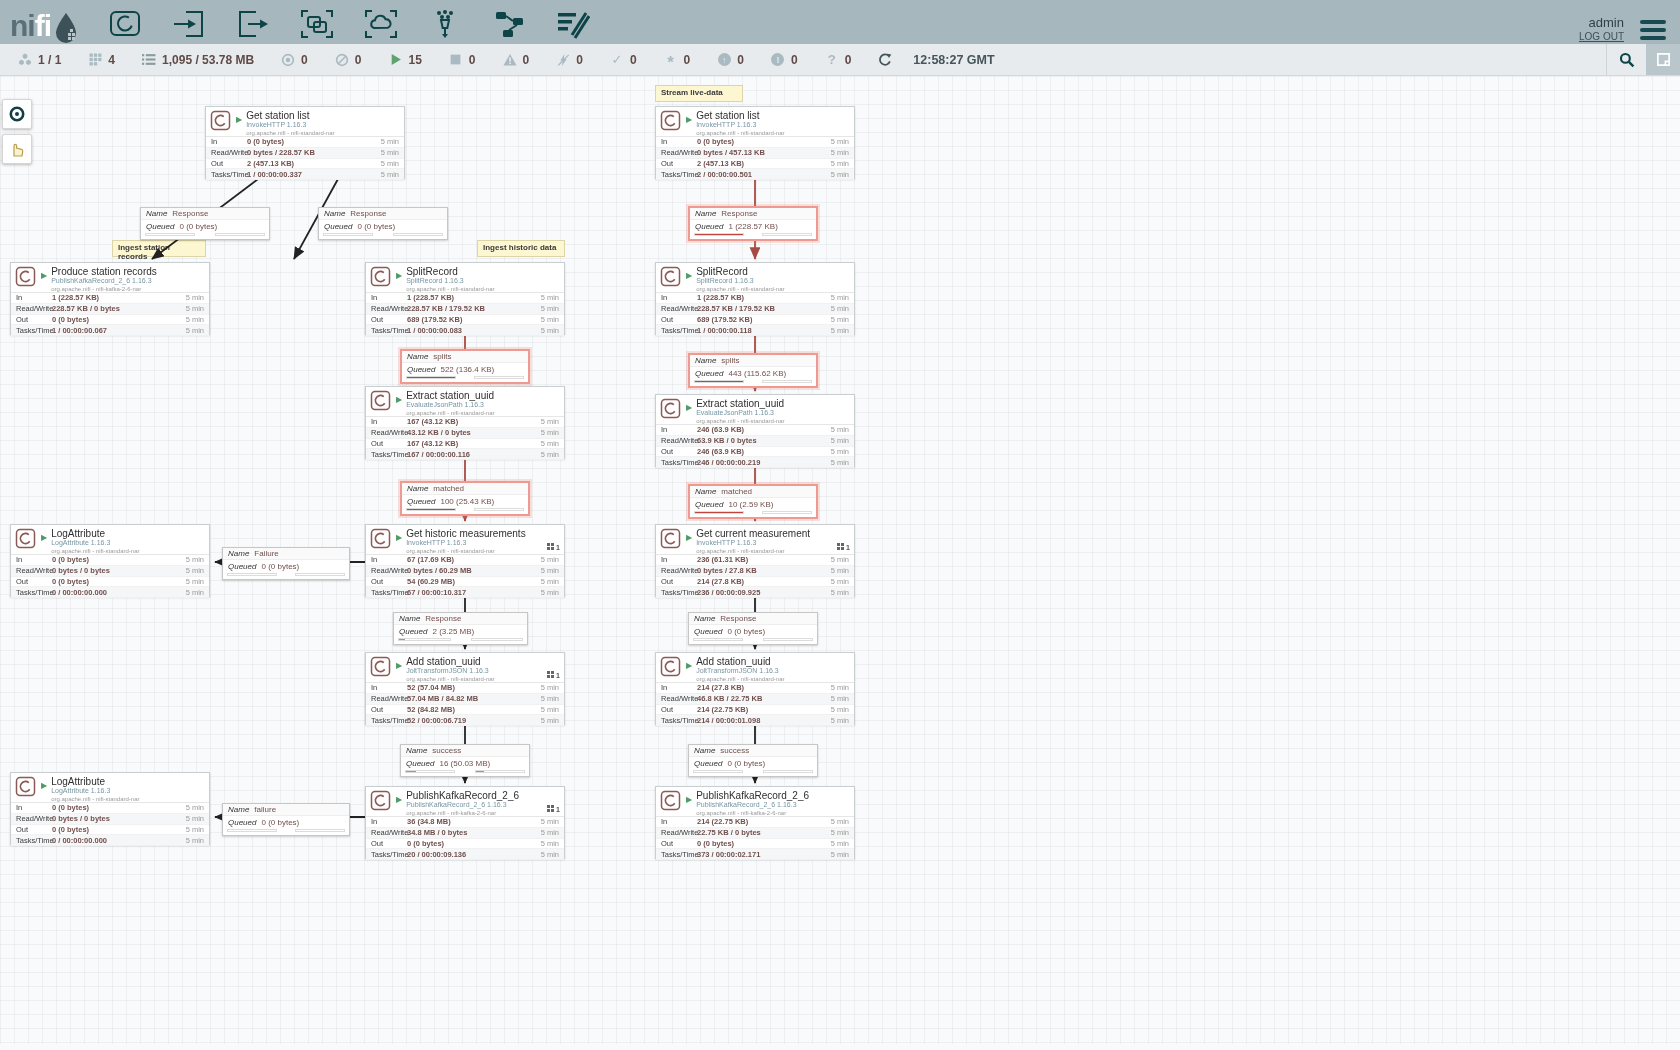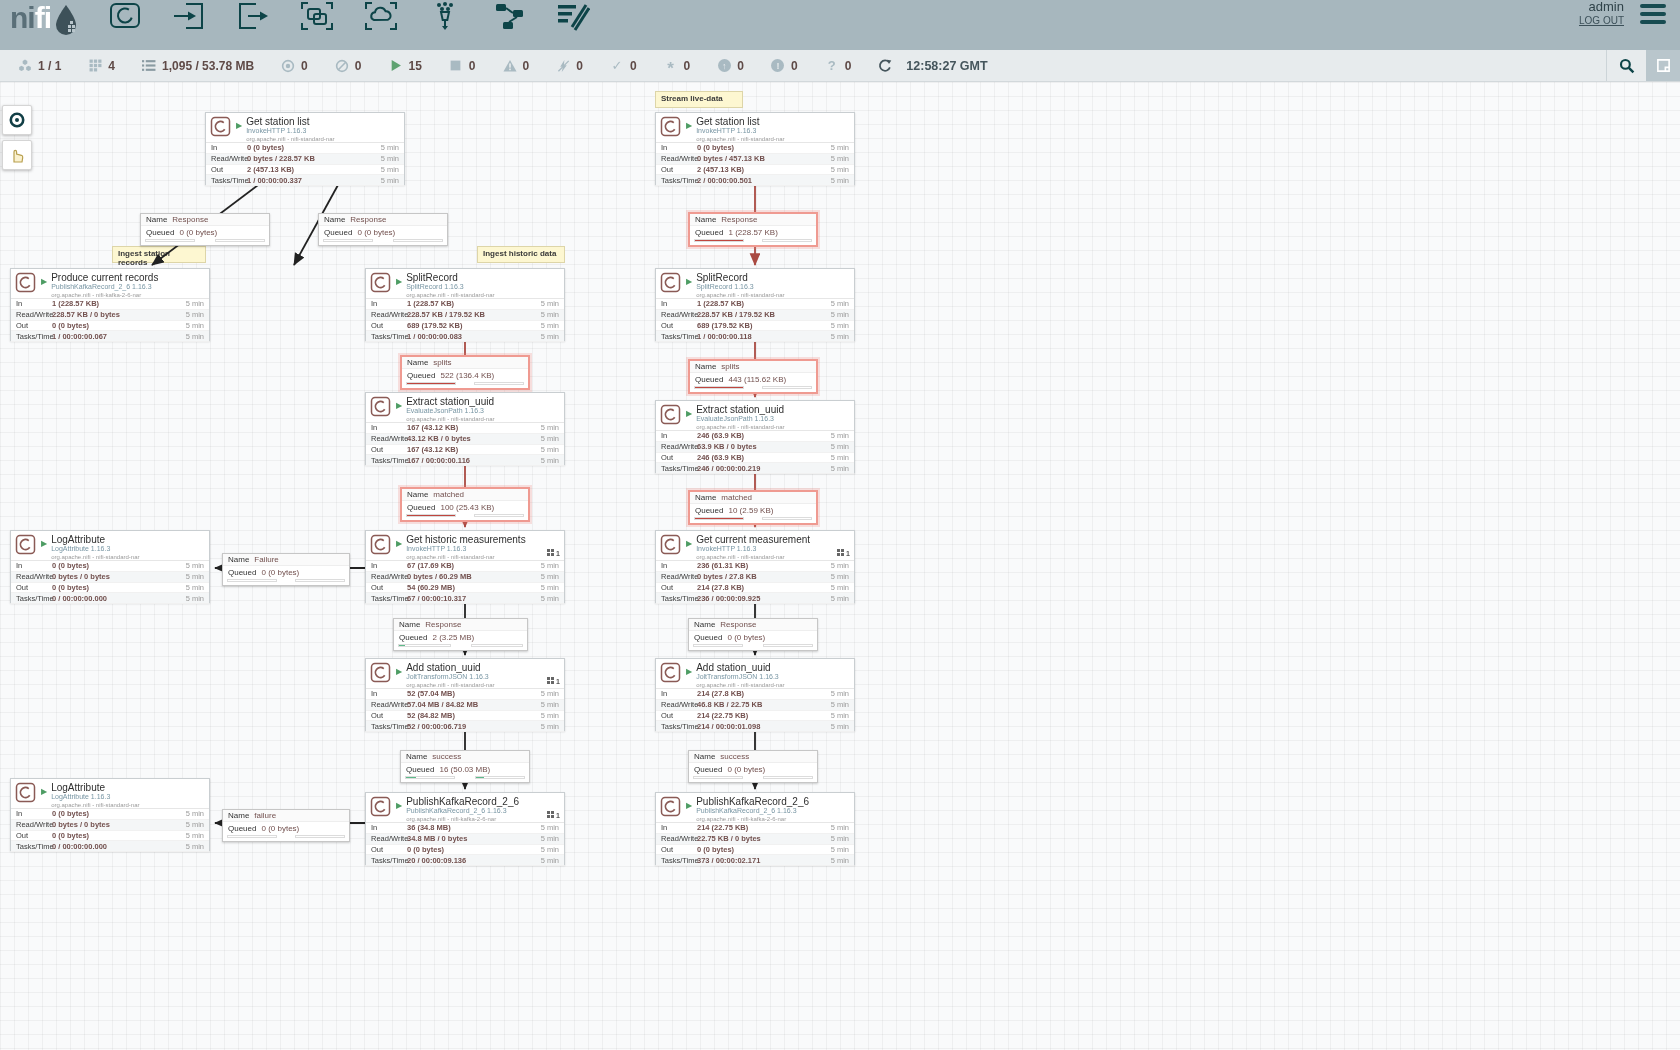--- a/index.html
+++ b/index.html
@@ -1,20 +1,20 @@
 <!DOCTYPE html>
 <html><head>
 <meta charset="utf-8">
 <style>
   * { box-sizing: border-box; margin: 0; padding: 0; }
   html,body { width:1680px; height:1050px; overflow:hidden;
     font-family:"Liberation Sans","DejaVu Sans",sans-serif; background:#f9fafb; }
 
   
-  #app-header { height:50px; background:#a7b7be; display:flex; align-items:flex-start; padding:0 14px 0 10px; }
+  #app-header { height:44px; background:#a7b7be; display:flex; align-items:flex-end; padding:0 14px 0 10px; }
   .logo { display:flex; align-items:flex-end; margin-right:26px; }
   .logo .ni { font-size:30px; font-weight:700; color:#5a6f78; letter-spacing:-1px; line-height:36px;}
   .logo .fi { font-size:30px; font-weight:700; color:#ffffff; letter-spacing:-1px; line-height:36px;}
   .logo svg { margin-left:2px; }
   #toolbar { display:flex; align-items:center; gap:24px; }
   .tool { width:40px; height:36px; display:flex; align-items:center; justify-content:center; cursor:grab; }
   .tool svg { stroke:#0d4448; fill:none; stroke-width:2; }
   .header-right { margin-left:auto; display:flex; align-items:center; gap:16px; }
   .user-block { text-align:right; line-height:14px; }
   .user-name { font-size:13px; color:#2f4249; }
@@ -23,21 +23,21 @@
   .hamburger i { width:26px; height:4px; background:#174b51; border-radius:2px; }
 
   
   #status-bar { height:32px; background:#e7ebed; border-bottom:1px solid #d2d8db; display:flex; align-items:center; padding-left:18px; }
   #status-items { display:flex; align-items:center; }
   .st-item { display:flex; align-items:center; gap:6px; margin-right:27px; }
   .st-icon { width:14px; height:14px; display:flex; align-items:center; justify-content:center; color:#a9bac2; font-size:12px; line-height:14px; }
   .st-icon svg { display:block; }
   .st-count { font-size:12px; font-weight:700; color:#5f4a47; }
   .circle-glyph { width:13px; height:13px; border-radius:50%; background:#a9bac2; color:#e7ebed; font-size:9px; font-weight:700; display:flex; align-items:center; justify-content:center; }
-  .st-time { display:flex; align-items:center; gap:14px; font-size:12.5px; font-weight:700; color:#45555c; }
+  .st-time { display:flex; align-items:center; gap:21px; font-size:12.5px; font-weight:700; color:#45555c; }
   .st-right { margin-left:auto; display:flex; height:100%; align-items:stretch; }
   .search-btn { width:40px; display:flex; align-items:center; justify-content:center; border-left:1px solid #ccd4d8; cursor:pointer; }
   .panel-btn { width:34px; display:flex; align-items:center; justify-content:center; background:#b9c6cc; cursor:pointer; }
 
   
   #canvas { position:relative; width:1680px; height:968px; overflow:hidden;
     background-color:#f9fafb;
     background-image:linear-gradient(rgba(0,0,0,0.045) 1px, transparent 1px),
                      linear-gradient(90deg, rgba(0,0,0,0.045) 1px, transparent 1px);
     background-size:14px 14px; }
@@ -63,21 +63,21 @@
   .stat-row { display:flex; align-items:center; height:10.75px; padding:0 5px; font-size:7.5px; border-bottom:1px solid #f1f1f1; }
   .stat-row:nth-child(even) { background:#f4f6f7; }
   .stat-label { width:36px; color:#3c3c3c; }
   .stat-value { flex:1; color:#72504e; font-weight:700; }
   .stat-window { color:#9b9b9b; }
 
   .queue-label { position:absolute; background:#fff; border:1px solid #c6c6c6; box-shadow:0 1px 2px rgba(0,0,0,.18); z-index:4; cursor:pointer; }
   .queue-label.alert { border:2px solid #ef9a91; box-shadow:0 0 0 2px rgba(239,125,112,.22); }
   .q-row { display:flex; gap:5px; align-items:center; height:12px; padding:0 5px; font-size:8px; }
   .q-head { background:#fafafa; border-bottom:1px solid #eee; }
-  .q-key { color:#333; }
+  .q-key { color:#333;font-style:italic; }
   .q-val { color:#72504e; font-weight:400; }
   .q-bars { display:flex; justify-content:space-between; padding:1px 4px 3px 4px; }
   .q-bar { width:42%; height:3px; background:#fff; border:1px solid #dcdcdc; }
   .q-bar i { display:block; height:100%; }
 
   #breadcrumb-bar { position:absolute; left:0; right:0; bottom:0; height:28px; display:flex; align-items:center;
     padding-left:13px; z-index:6; background:linear-gradient(rgba(249,250,251,0), rgba(249,250,251,.85)); }
   #breadcrumb { font-size:11px; font-weight:700; color:#255c68; cursor:pointer; }
 </style>
 </head>
@@ -411,21 +411,21 @@
     <div class="processor" style="left: 10px; top: 186px;">
       <div class="proc-header">
         <span class="proc-icon">
           <svg width="21" height="21" viewBox="0 0 21 21">
             <rect x="1.5" y="1.5" width="18" height="18" rx="3.5" fill="#fff" stroke="#8a5a55" stroke-width="1.5"></rect>
             <circle cx="10.5" cy="10.5" r="5" fill="none" stroke="#8a5a55" stroke-width="1.8" stroke-dasharray="23 7" transform="rotate(40 10.5 10.5)"></circle>
           </svg>
         </span>
         <span class="run-icon">▶</span>
         <div class="proc-titles">
-          <div class="proc-name">Produce current records</div>
+          <div class="proc-name">Produce station records</div>
           <div class="proc-type">PublishKafkaRecord_2_6 1.16.3</div>
           <div class="proc-bundle">org.apache.nifi - nifi-kafka-2-6-nar</div>
         </div>
       </div>
       <div class="proc-stats">
         <div class="stat-row">
           <span class="stat-label">In</span>
           <span class="stat-value">1 (228.57 KB)</span>
           <span class="stat-window">5 min</span>
         </div>

